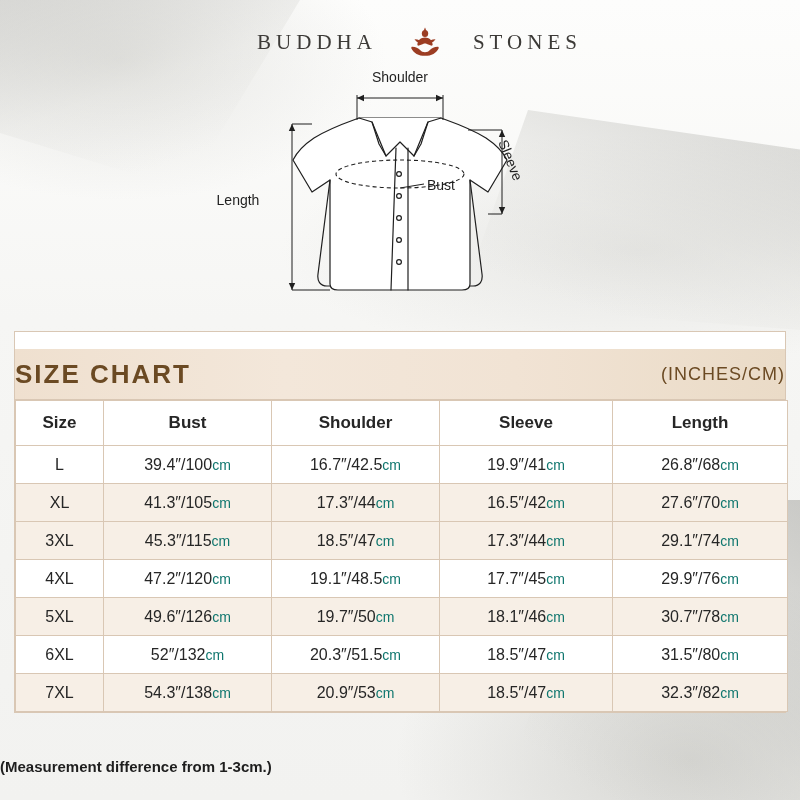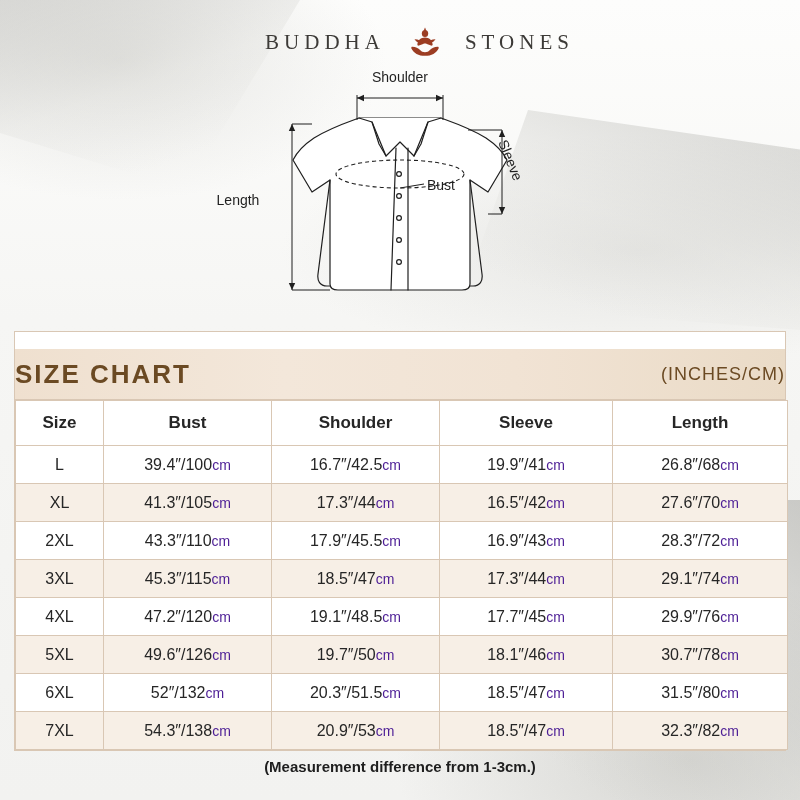--- a/index.html
+++ b/index.html
@@ -48,21 +48,21 @@
 
   
   .brand {
     position: absolute;
     top: 22px;
     left: 0;
     right: 0;
     display: flex;
     align-items: center;
     justify-content: center;
-    gap: 14px;
+    gap: 22px;
     z-index: 5;
     padding-left: 39px;
   }
   .brand-word {
     font-family: "Liberation Serif", serif;
     font-size: 21px;
     letter-spacing: 5px;
     color: #3c3a37;
     font-weight: 400;
   }
@@ -132,35 +132,34 @@
   table.size-table th {
     font-weight: 700;
     font-size: 17px;
     background: #ffffff;
     height: 44px;
   }
   table.size-table tr.odd td { background: #ffffff; }
   table.size-table tr.even td { background: #f7efe6; }
   table.size-table td:first-child { font-size: 16px; }
   .unit {
-    color: #4c1d95;
+    color: #0f766e;
     font-size: 14px;
   }
   .col-size  { width: 88px; }
   .col-bust  { width: 168px; }
   .col-shoulder { width: 168px; }
   .col-sleeve { width: 173px; }
   .col-length { width: 175px; }
 
   .note {
     position: absolute;
     left: 0;
     right: 0;
     top: 758px;
-    text-align: center;
     font-size: 15px;
     font-weight: 700;
     color: #1e1e1e;
     z-index: 6;
   }
 </style>
 </head>
 <body>
 
 <div class="page">
@@ -288,27 +287,20 @@
             <td><span>19.9″/41</span><span class="unit">cm</span></td>
             <td><span>26.8″/68</span><span class="unit">cm</span></td>
           </tr>
           <tr class="even">
             <td><span>XL</span></td>
             <td><span>41.3″/105</span><span class="unit">cm</span></td>
             <td><span>17.3″/44</span><span class="unit">cm</span></td>
             <td><span>16.5″/42</span><span class="unit">cm</span></td>
             <td><span>27.6″/70</span><span class="unit">cm</span></td>
           </tr>
-          <tr class="odd">
-            <td><span>2XL</span></td>
-            <td><span>43.3″/110</span><span class="unit">cm</span></td>
-            <td><span>17.9″/45.5</span><span class="unit">cm</span></td>
-            <td><span>16.9″/43</span><span class="unit">cm</span></td>
-            <td><span>28.3″/72</span><span class="unit">cm</span></td>
-          </tr>
           <tr class="even">
             <td><span>3XL</span></td>
             <td><span>45.3″/115</span><span class="unit">cm</span></td>
             <td><span>18.5″/47</span><span class="unit">cm</span></td>
             <td><span>17.3″/44</span><span class="unit">cm</span></td>
             <td><span>29.1″/74</span><span class="unit">cm</span></td>
           </tr>
           <tr class="odd">
             <td><span>4XL</span></td>
             <td><span>47.2″/120</span><span class="unit">cm</span></td>

